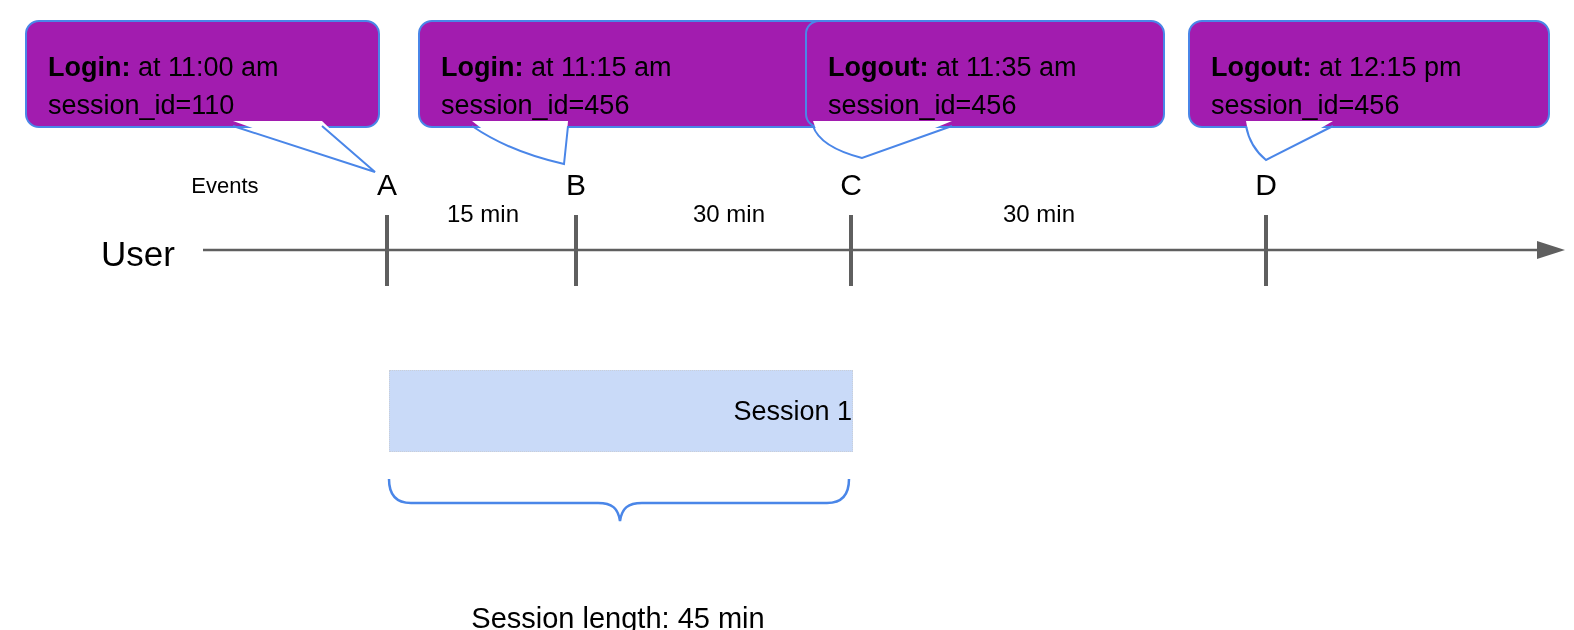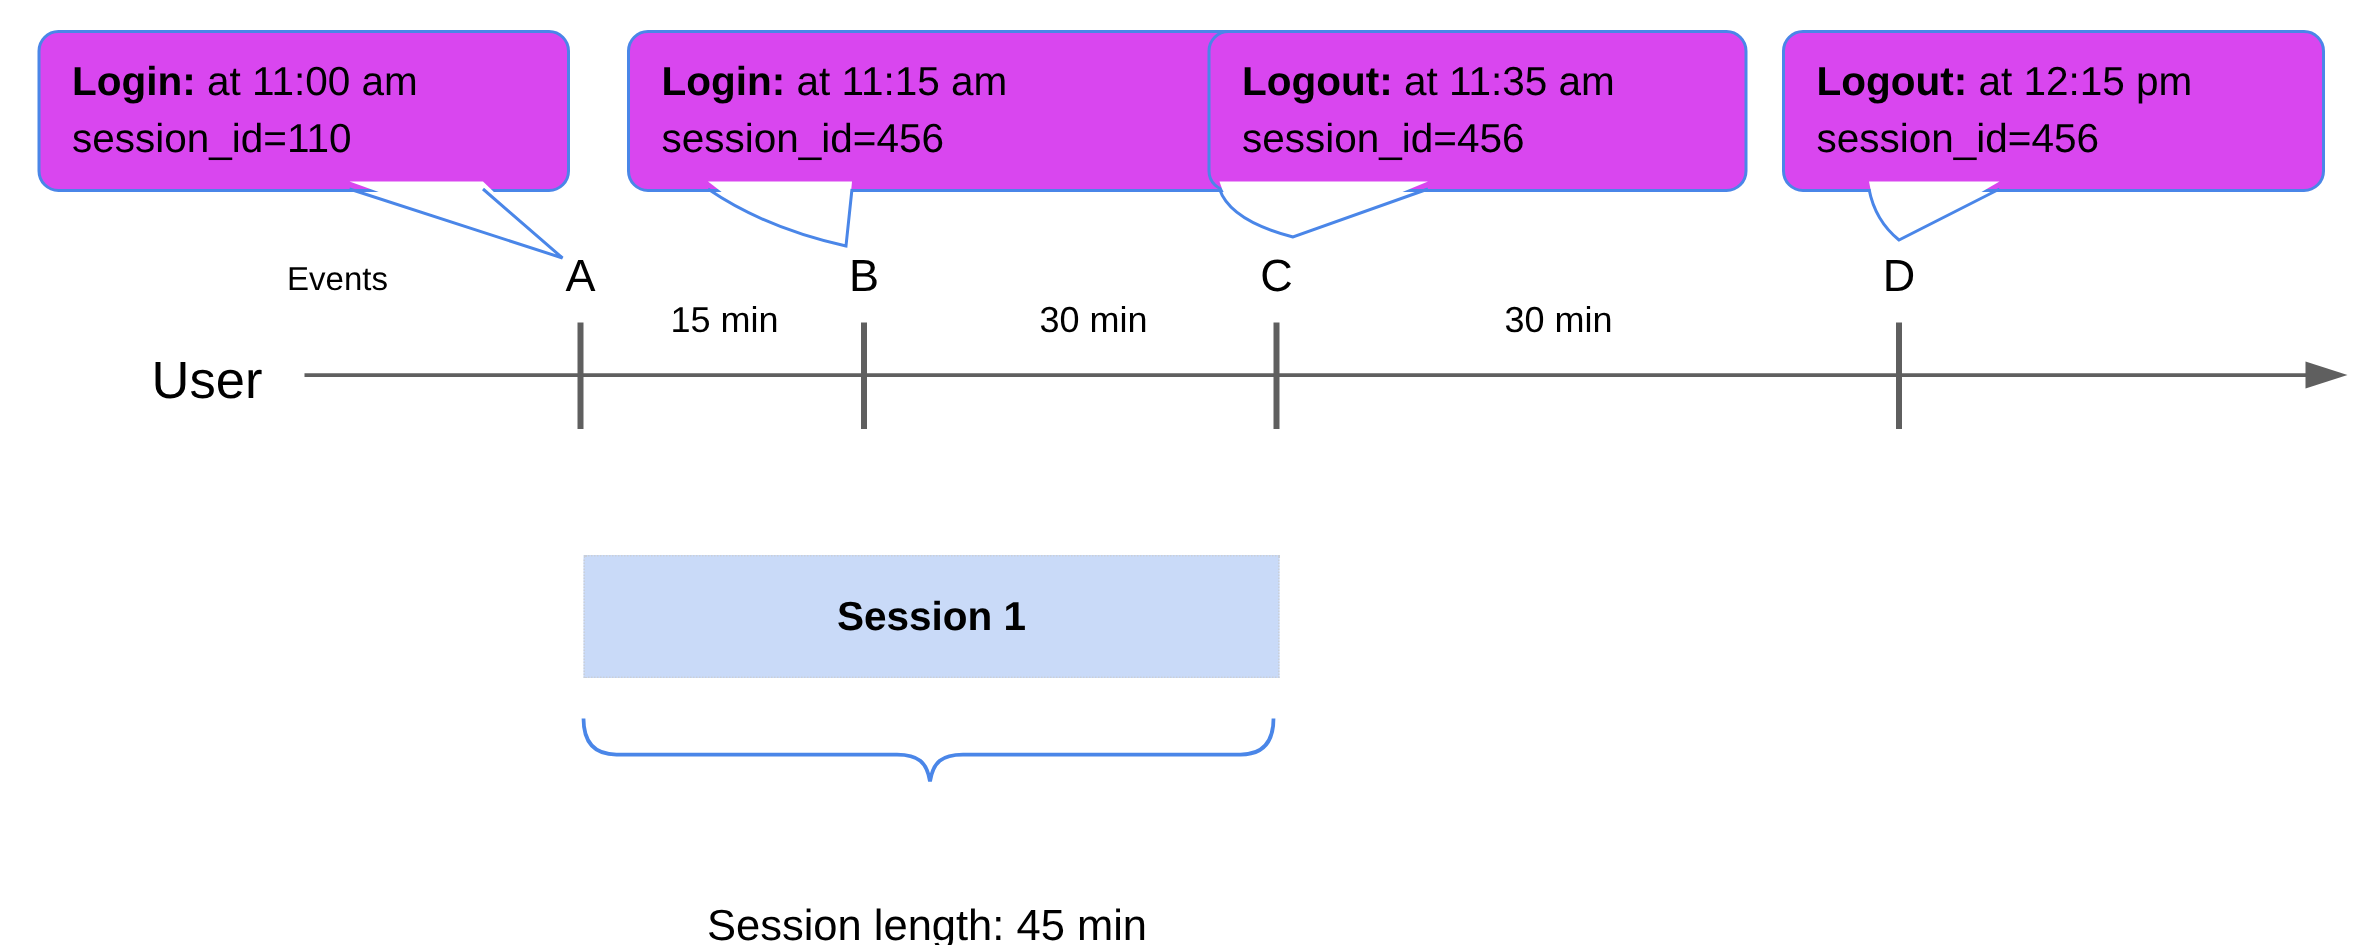--- a/index.html
+++ b/index.html
@@ -3,35 +3,34 @@
 <meta charset="utf-8">
 <style>
   html,body{margin:0;padding:0;background:#ffffff;}
   .canvas{
     position:relative;width:1574px;height:630px;overflow:hidden;background:#ffffff;
     font-family:"Liberation Sans", sans-serif;color:#000;
   }
   .layer{position:absolute;left:0;top:0;width:1574px;height:630px;pointer-events:none;}
   .callout{
     position:absolute;top:20px;height:108px;box-sizing:border-box;
-    background:#d946ef;border:2px solid #4a86e8;border-radius:14px;
-    padding:13px 20px 0 21px;font-size:27px;line-height:38px;white-space:nowrap;
+    background:#a21caf;border:2px solid #4a86e8;border-radius:14px;
+    padding:26px 20px 0 21px;font-size:27px;line-height:38px;white-space:nowrap;
   }
   .callout b{font-weight:bold;}
   .pos{position:absolute;transform:translate(-50%,-50%);white-space:nowrap;}
   .lbl-events{font-size:22px;}
   .lbl-user{font-size:35px;}
   .lbl-marker{font-size:30px;}
   .lbl-interval{font-size:24px;}
   .session-box{
     position:absolute;left:389px;top:370px;width:464px;height:82px;box-sizing:border-box;
     background:#c9daf8;border:1px dotted #c9cfd9;
-    display:flex;align-items:center;justify-content:center;
+    display:flex;align-items:center;justify-content:flex-end;
     font-size:27px;
-    font-weight:bold;
   }
   .lbl-length{font-size:29px;margin-top:24px;}
 </style>
 </head>
 <body>
 
 <div class="canvas">
 
   <svg class="layer" viewBox="0 0 1574 630" aria-hidden="true">
 

